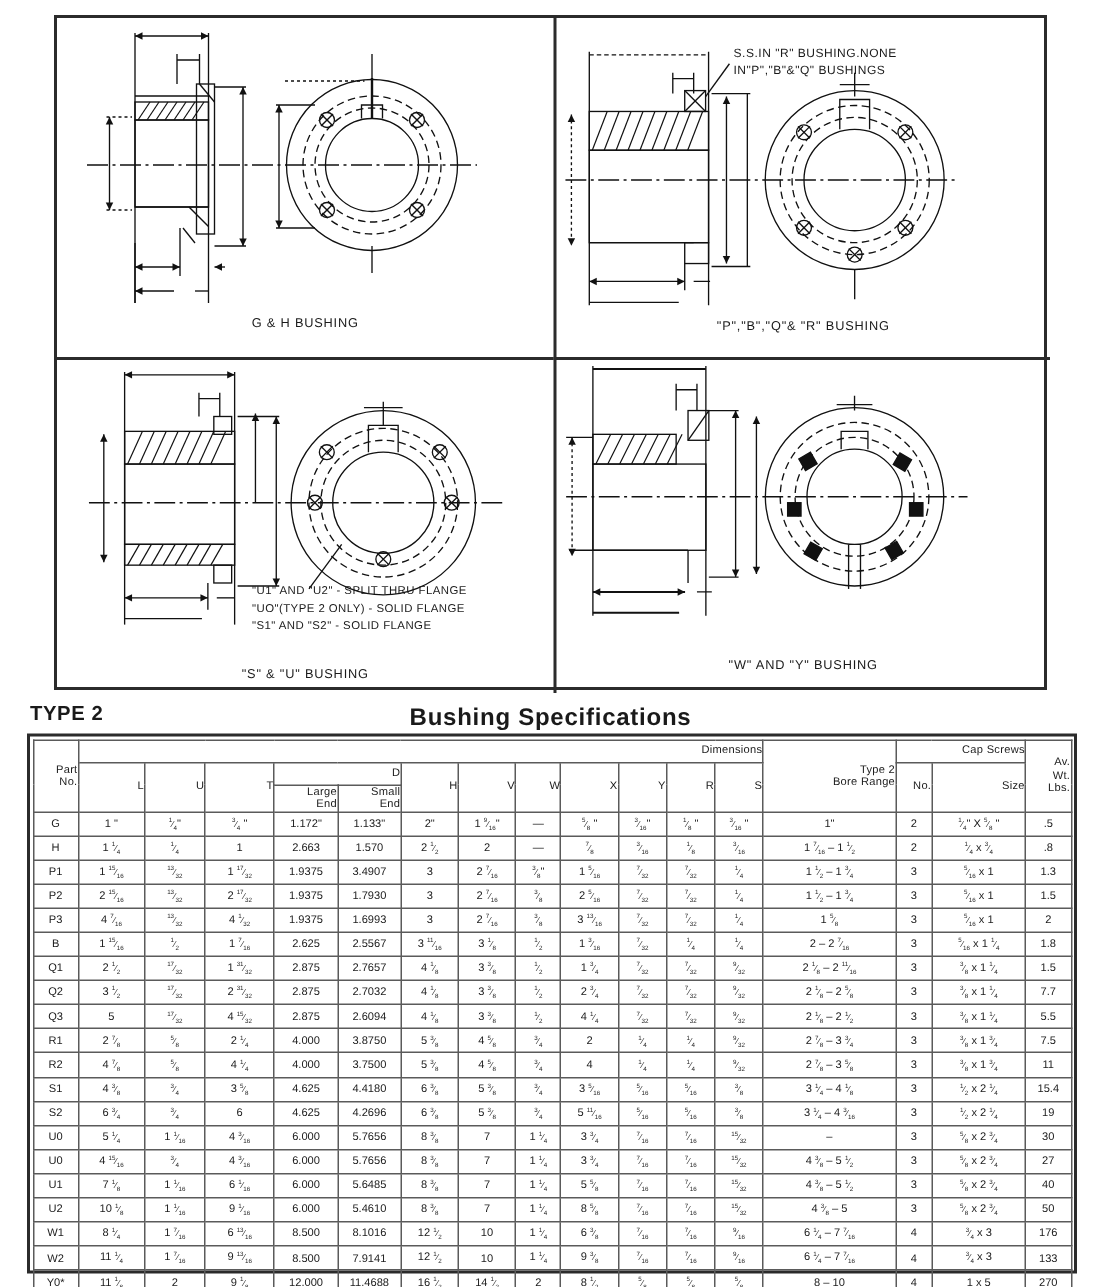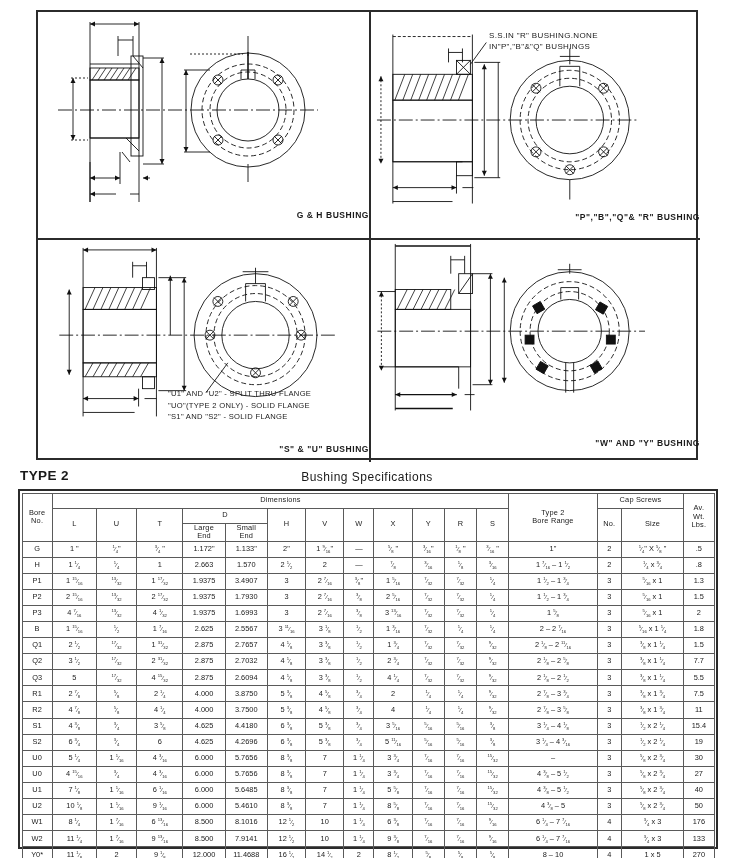--- a/index.html
+++ b/index.html
@@ -21,22 +21,22 @@
   }
   .quad { position: absolute; }
   .q-tl { left: 0;   top: 0;   width: 331px; height: 226px; }
   .q-tr { left: 331px; top: 0; width: 331px; height: 226px; border-left: 2px solid #2b2b2b; }
   .q-bl { left: 0;   top: 226px; width: 331px; height: 224px; border-top: 2px solid #2b2b2b; }
   .q-br { left: 331px; top: 226px; width: 331px; height: 224px; border-top: 2px solid #2b2b2b; border-left: 2px solid #2b2b2b; }
 
   .dwg-svg { display:block; width: 100%; height: 100%; }
 
   .cap {
-    position: absolute; width: 100%; text-align: right;
-    font-size: 8.5px; letter-spacing: .55px; color: #1a1a1a; font-weight: bold;
+    position: absolute; width: 100%; text-align: center;
+    font-size: 8.5px; letter-spacing: .55px; color: #1a1a1a;
   }
   .cap-tl { bottom: 18px; }
   .cap-tr { bottom: 16px; }
   .cap-bl { bottom: 8px; }
   .cap-br { bottom: 14px; }
 
   .note-tr {
     position: absolute; left: 118px; top: 18px; width: 205px;
     font-size: 8px; line-height: 11px; letter-spacing: .35px; text-align: left;
   }
@@ -45,21 +45,21 @@
     font-size: 7.6px; line-height: 11.5px; letter-spacing: .3px; text-align: left;
   }
 
   
   .type-label {
     position: absolute; left: 20px; top: 468px;
     font-size: 13.5px; font-weight: bold; letter-spacing: .4px;
   }
   .spec-title {
     position: absolute; left: 0; top: 470px; width: 734px;
-    text-align: center; font-size: 12px; font-weight: normal; letter-spacing: .5px;
+    text-align: center; font-size: 16px; font-weight: bold; letter-spacing: .5px;
   }
 
   
   .table-wrap {
     position: absolute; left: 18px; top: 489px;
     width: 700px; height: 360px;
     border: 2px solid #2b2b2b; background: #fff;
     padding: 1.5px;
   }
   table.spec {
@@ -70,21 +70,21 @@
   }
   table.spec th, table.spec td {
     border: 1px solid #5a5a5a;
     text-align: center;
     vertical-align: middle;
     padding: 0;
     line-height: 1.15;
     font-weight: normal;
     white-space: nowrap;
   }
-  table.spec thead th { font-size: 7.4px; height: 15px; letter-spacing: .2px; }
+  table.spec thead th { font-size: 7.4px; height: 15px; letter-spacing: .2px; text-align: right; }
   table.spec tbody td { height: 12.6px; font-size: 7.4px; }
   td.partno { font-size: 7.6px; }
 
   sup { font-size: 0.72em; vertical-align: super; line-height: 0; }
   sub { font-size: 0.72em; vertical-align: sub; line-height: 0; }
   .fr { font-size: .78em; }
 </style>
 </head>
 <body>
 
@@ -477,21 +477,21 @@
           <col style="width:32px">
         <col style="width:32px">
           <col style="width:88px">
           <col style="width:24px">
           <col style="width:62px">
         <col style="width:30px">
       </colgroup>
       <thead>
         <tr>
           <th rowspan="4">
-            <div>Bore</div>
+            <div>Part</div>
             <div>No.</div>
           </th>
           <th colspan="12">Dimensions</th>
           <th rowspan="4">
             <div>Type  2</div>
             <div>Bore Range</div>
           </th>
           <th colspan="2">Cap  Screws</th>
           <th rowspan="4">
             <div>Av.</div>

